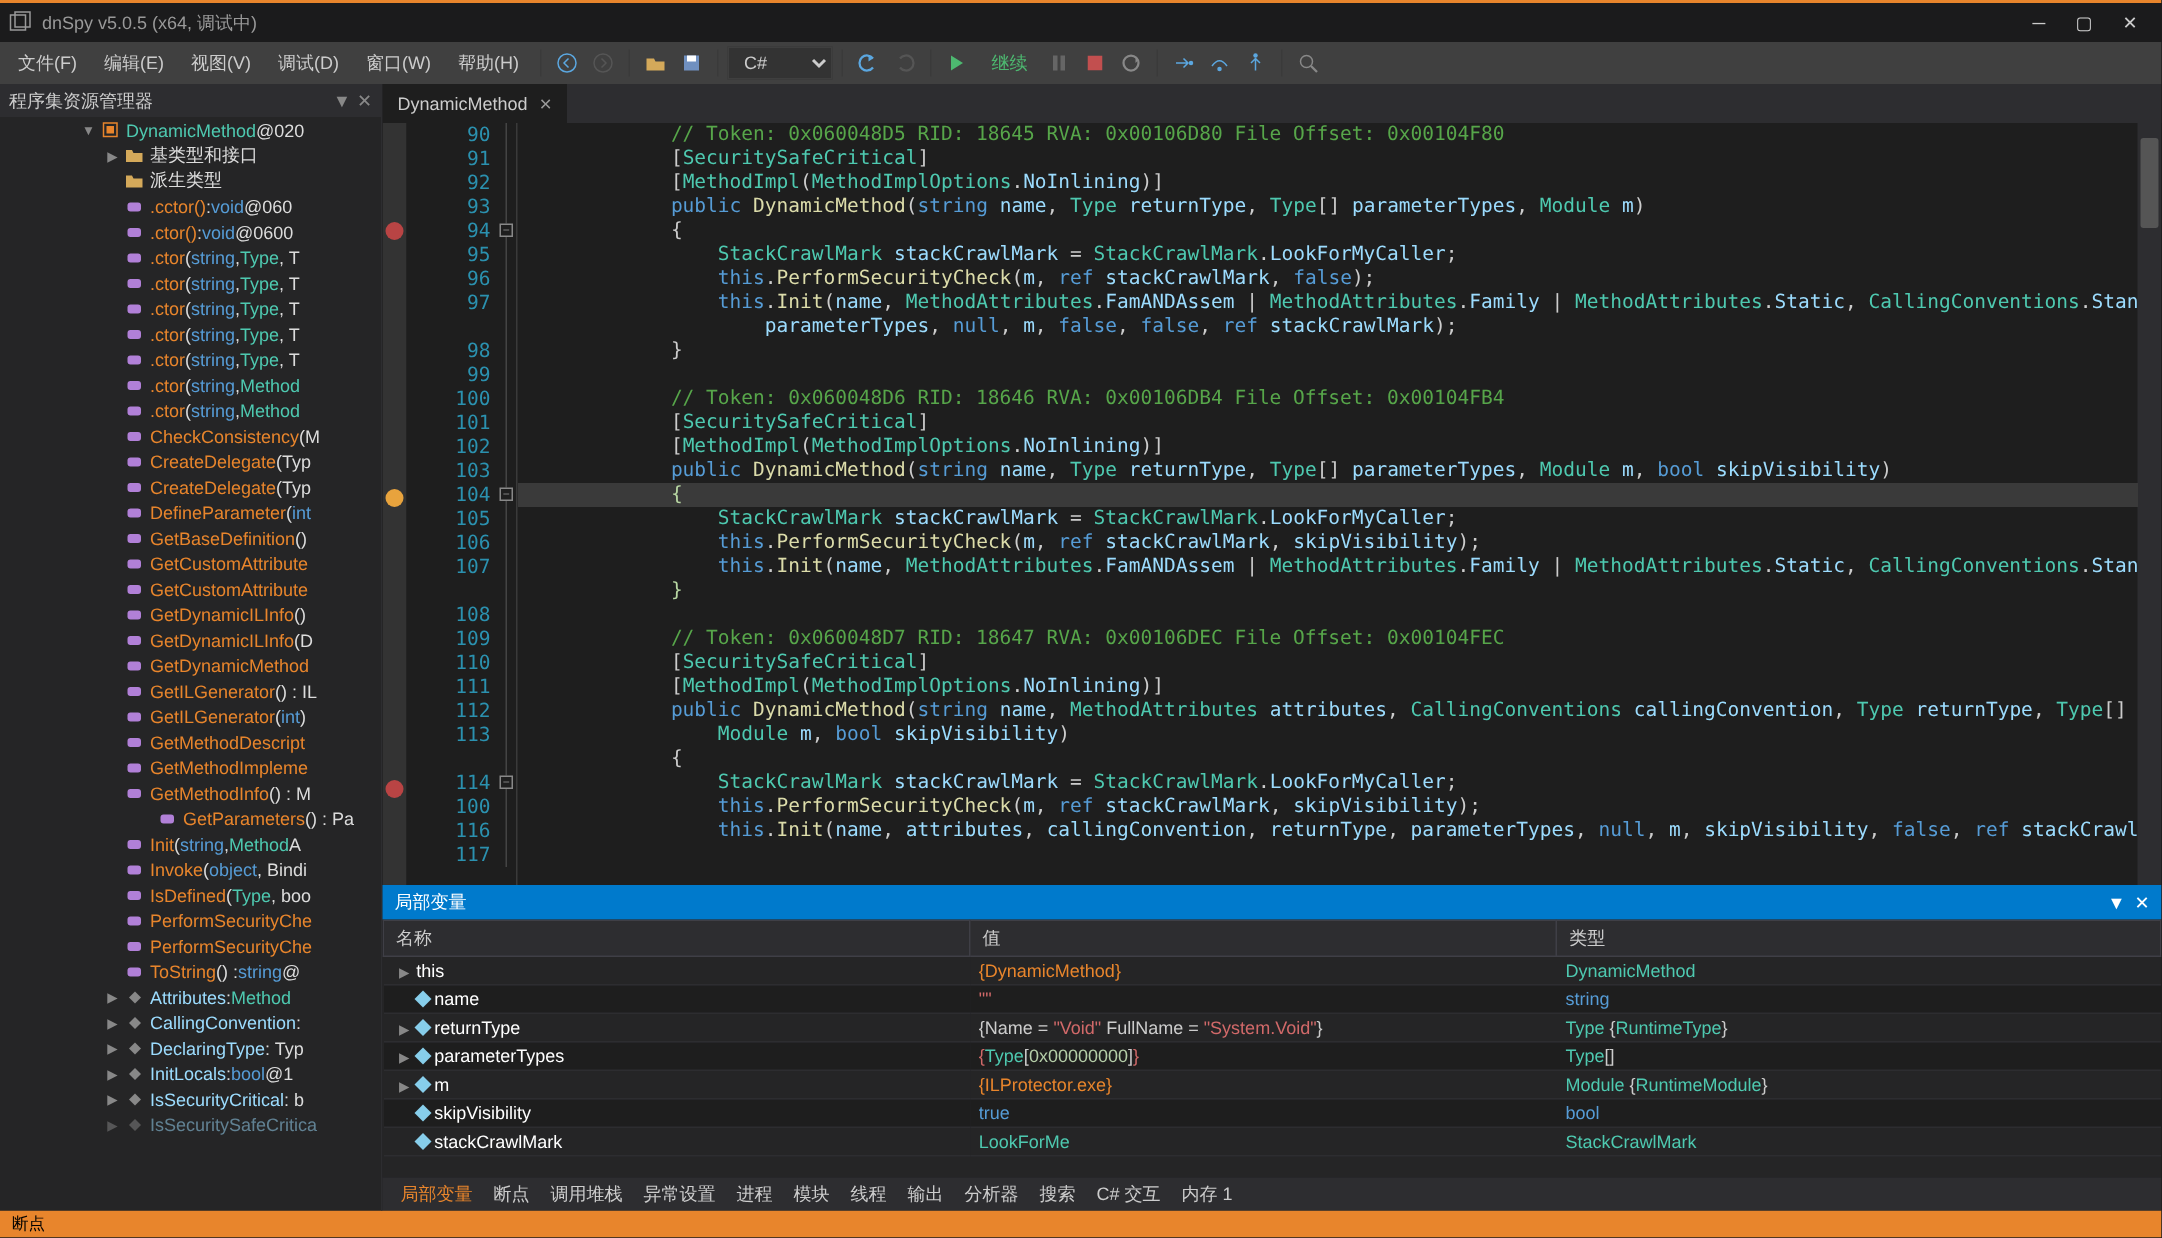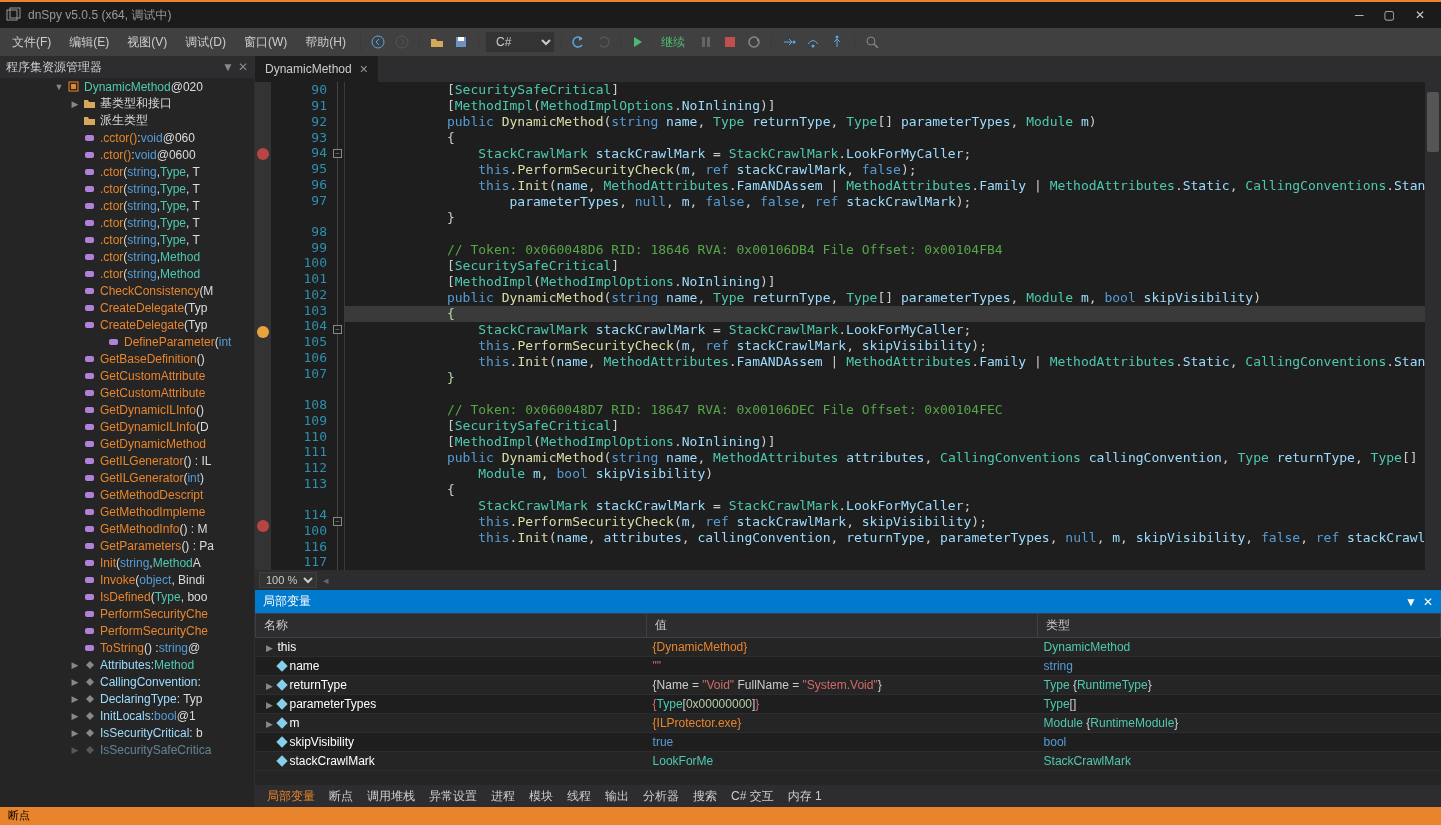--- a/index.html
+++ b/index.html
@@ -396,21 +396,21 @@
           <span class="indent" style="width:68px"></span>
           <span class="expander"></span>
           <span class="node-icon">
             <svg width="13" height="13">
               <rect x="2" y="4" width="9" height="6" rx="2" fill="#b180d7"></rect>
             </svg>
           </span>
           <span class="method-name">CreateDelegate</span>
           <span class="plain-text">(Typ</span>
         </div>
-        <div class="tree-item" style="opacity: 1; margin-left: 24px;">
+        <div class="tree-item" style="opacity: 1;">
           <span class="indent" style="width:68px"></span>
           <span class="expander"></span>
           <span class="node-icon">
             <svg width="13" height="13">
               <rect x="2" y="4" width="9" height="6" rx="2" fill="#b180d7"></rect>
             </svg>
           </span>
           <span class="method-name">DefineParameter</span>
           <span class="plain-text">(</span>
           <span class="keyword">int</span>
@@ -527,21 +527,21 @@
           <span class="indent" style="width:68px"></span>
           <span class="expander"></span>
           <span class="node-icon">
             <svg width="13" height="13">
               <rect x="2" y="4" width="9" height="6" rx="2" fill="#b180d7"></rect>
             </svg>
           </span>
           <span class="method-name">GetMethodInfo</span>
           <span class="plain-text">() : M</span>
         </div>
-        <div class="tree-item" style="opacity: 1;">
+        <div class="tree-item" style="opacity: 1; padding-left: 22px;">
           <span class="indent" style="width:68px"></span>
           <span class="expander"></span>
           <span class="node-icon">
             <svg width="13" height="13">
               <rect x="2" y="4" width="9" height="6" rx="2" fill="#b180d7"></rect>
             </svg>
           </span>
           <span class="method-name">GetParameters</span>
           <span class="plain-text">() : Pa</span>
         </div>
@@ -864,20 +864,21 @@
             <div class="vline"></div>
           </div>
           <div class="fold-line">
             <div class="vline"></div>
           </div>
           <div class="fold-line">
             <div class="vline"></div>
           </div>
         </div>
       <div class="code" id="code">
+          <div class="code-line">            <span class="c-comment">// Token: 0x060048D5 RID: 18645 RVA: 0x00106D80 File Offset: 0x00104F80</span></div>
           <div class="code-line">            [<span class="c-attr">SecuritySafeCritical</span>]</div>
           <div class="code-line">            [<span class="c-attr">MethodImpl</span>(<span class="c-type">MethodImplOptions</span>.<span class="c-field">NoInlining</span>)]</div>
           <div class="code-line">            <span class="c-keyword">public</span> <span class="c-method">DynamicMethod</span>(<span class="c-keyword">string</span> <span class="c-field">name</span>, <span class="c-type">Type</span> <span class="c-field">returnType</span>, <span class="c-type">Type</span>[] <span class="c-field">parameterTypes</span>, <span class="c-type">Module</span> <span class="c-field">m</span>)</div>
           <div class="code-line">            {</div>
           <div class="code-line">                <span class="c-type">StackCrawlMark</span> <span class="c-field">stackCrawlMark</span> = <span class="c-type">StackCrawlMark</span>.<span class="c-field">LookForMyCaller</span>;</div>
           <div class="code-line">                <span class="c-keyword">this</span>.<span class="c-method">PerformSecurityCheck</span>(<span class="c-field">m</span>, <span class="c-keyword">ref</span> <span class="c-field">stackCrawlMark</span>, <span class="c-keyword">false</span>);</div>
           <div class="code-line">                <span class="c-keyword">this</span>.<span class="c-method">Init</span>(<span class="c-field">name</span>, <span class="c-type">MethodAttributes</span>.<span class="c-field">FamANDAssem</span> | <span class="c-type">MethodAttributes</span>.<span class="c-field">Family</span> | <span class="c-type">MethodAttributes</span>.<span class="c-field">Static</span>, <span class="c-type">CallingConventions</span>.<span class="c-field">Standard</span>, ,</div>
           <div class="code-line">                    <span class="c-field">parameterTypes</span>, <span class="c-keyword">null</span>, <span class="c-field">m</span>, <span class="c-keyword">false</span>, <span class="c-keyword">false</span>, <span class="c-keyword">ref</span> <span class="c-field">stackCrawlMark</span>);</div>
           <div class="code-line">            }</div>
           <div class="code-line"></div>
@@ -899,24 +900,20 @@
           <div class="code-line">            {</div>
           <div class="code-line">                <span class="c-type">StackCrawlMark</span> <span class="c-field">stackCrawlMark</span> = <span class="c-type">StackCrawlMark</span>.<span class="c-field">LookForMyCaller</span>;</div>
           <div class="code-line">                <span class="c-keyword">this</span>.<span class="c-method">PerformSecurityCheck</span>(<span class="c-field">m</span>, <span class="c-keyword">ref</span> <span class="c-field">stackCrawlMark</span>, <span class="c-field">skipVisibility</span>);</div>
           <div class="code-line">                <span class="c-keyword">this</span>.<span class="c-method">Init</span>(<span class="c-field">name</span>, <span class="c-field">attributes</span>, <span class="c-field">callingConvention</span>, <span class="c-field">returnType</span>, <span class="c-field">parameterTypes</span>, <span class="c-keyword">null</span>, <span class="c-field">m</span>, <span class="c-field">skipVisibility</span>, <span class="c-keyword">false</span>, <span class="c-keyword">ref</span> <span class="c-field">stackCrawlMark</span>);</div>
         </div>
       <div class="scroll-v">
           <div class="scroll-thumb" style="top:10px;height:60px"></div>
         </div>
     </div>
 
-    <div class="zoom-bar">
-      <select><option>100 %</option></select>
-      <span style="color:#666">◂</span>
-    </div>
 
     <div class="locals" style="height:195px">
       <div class="locals-header">
         <span>局部变量</span>
         <span class="tools">
             <span>▼</span>
             <span>✕</span>
           </span>
       </div>
       <div class="locals-table">

